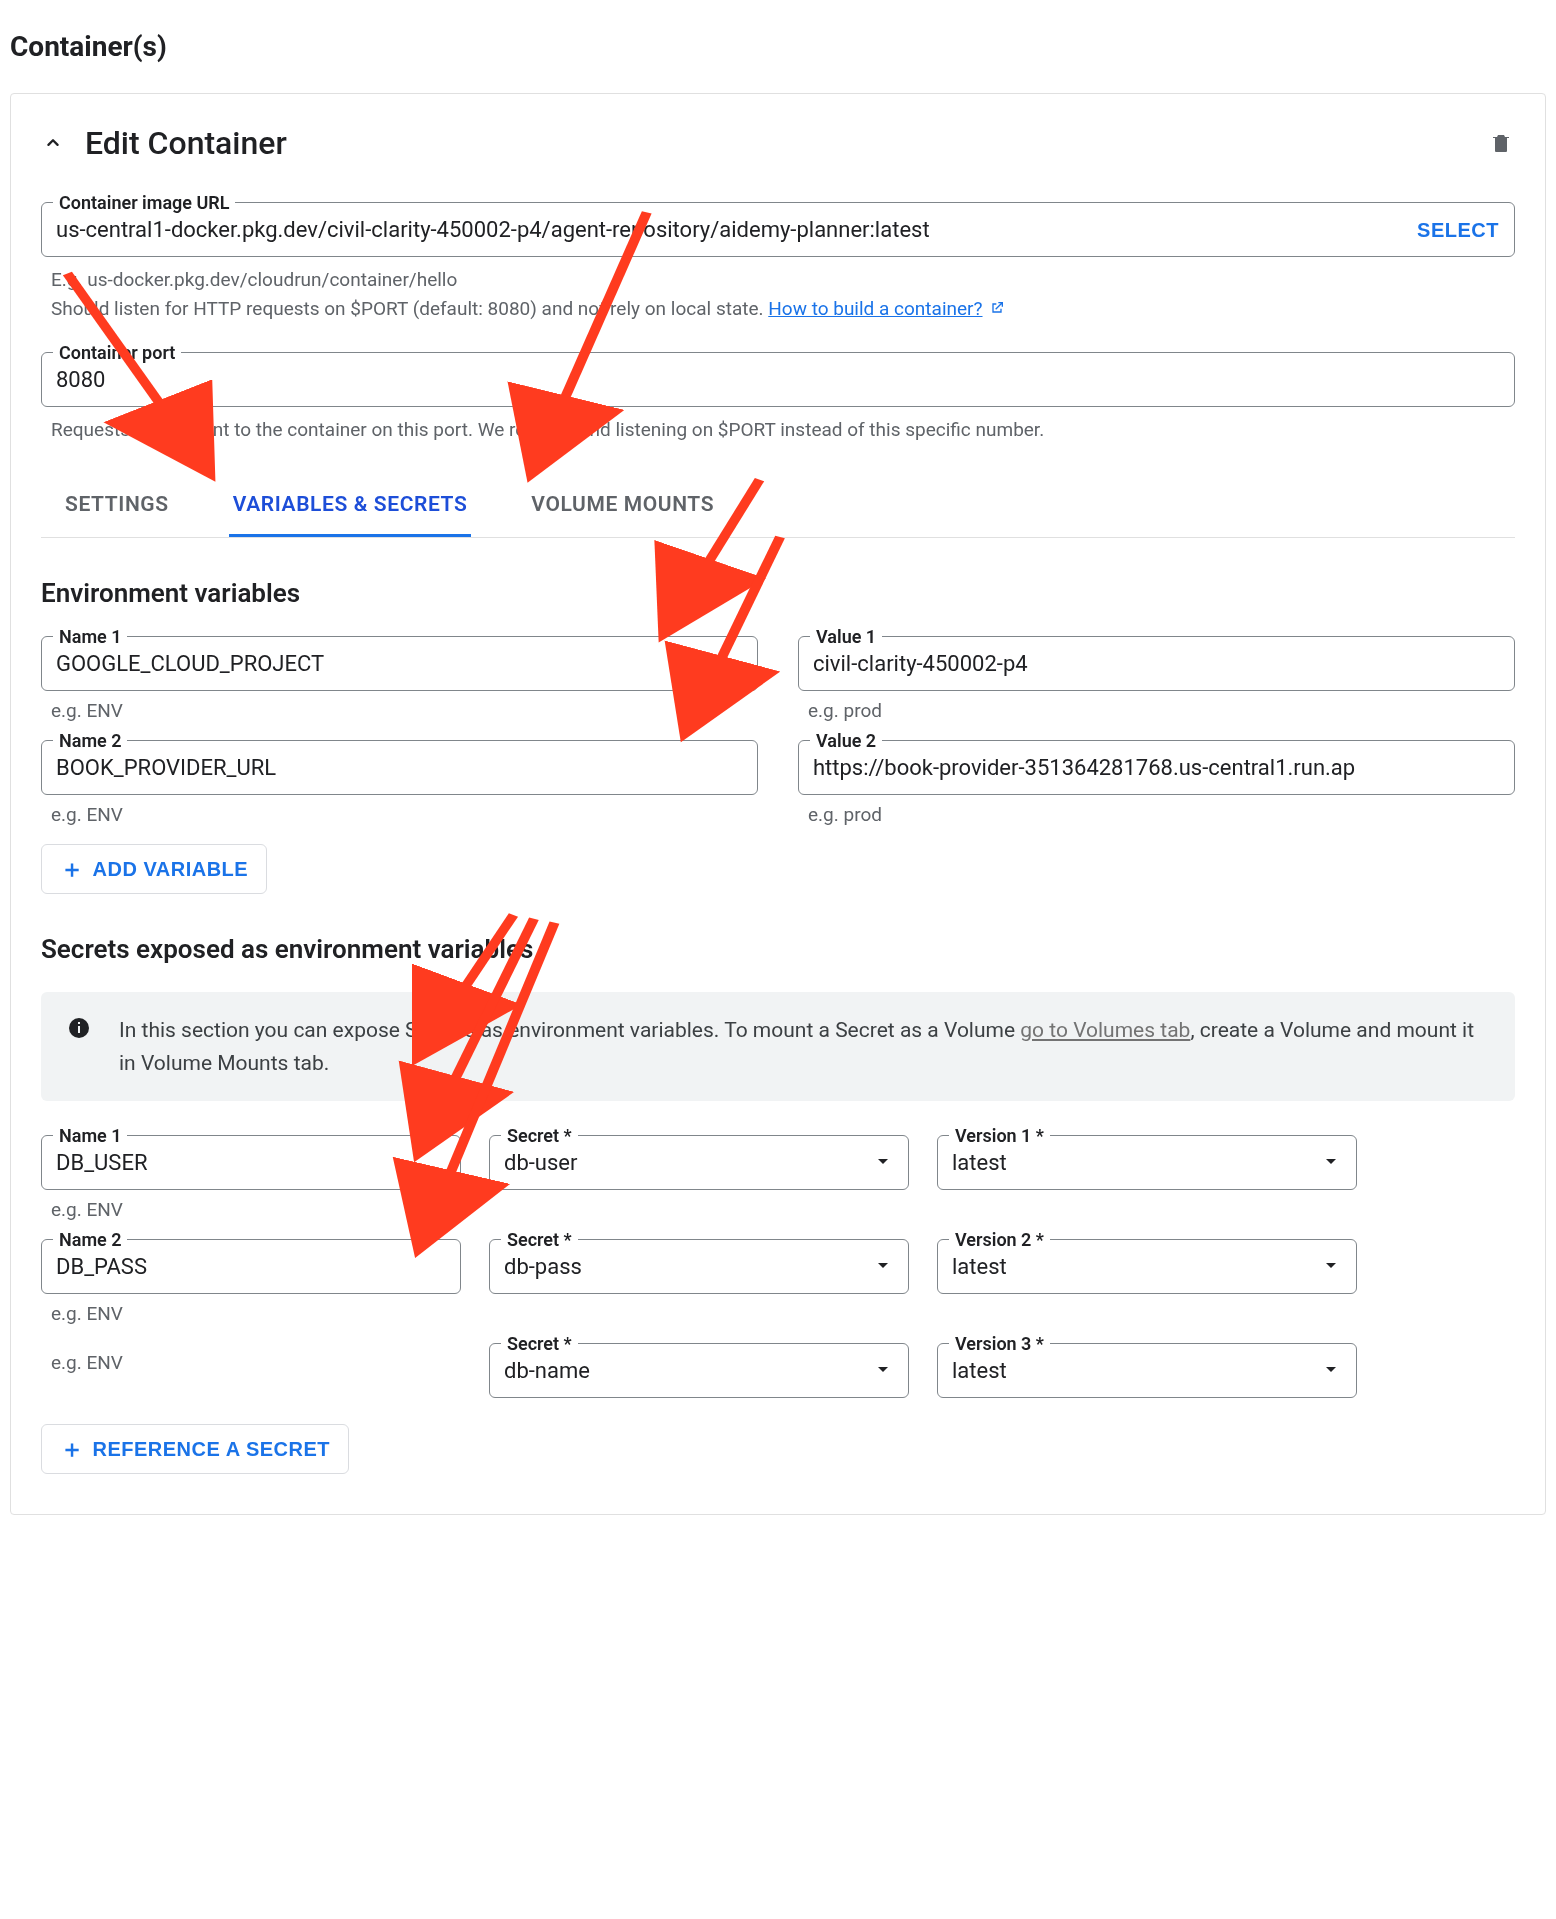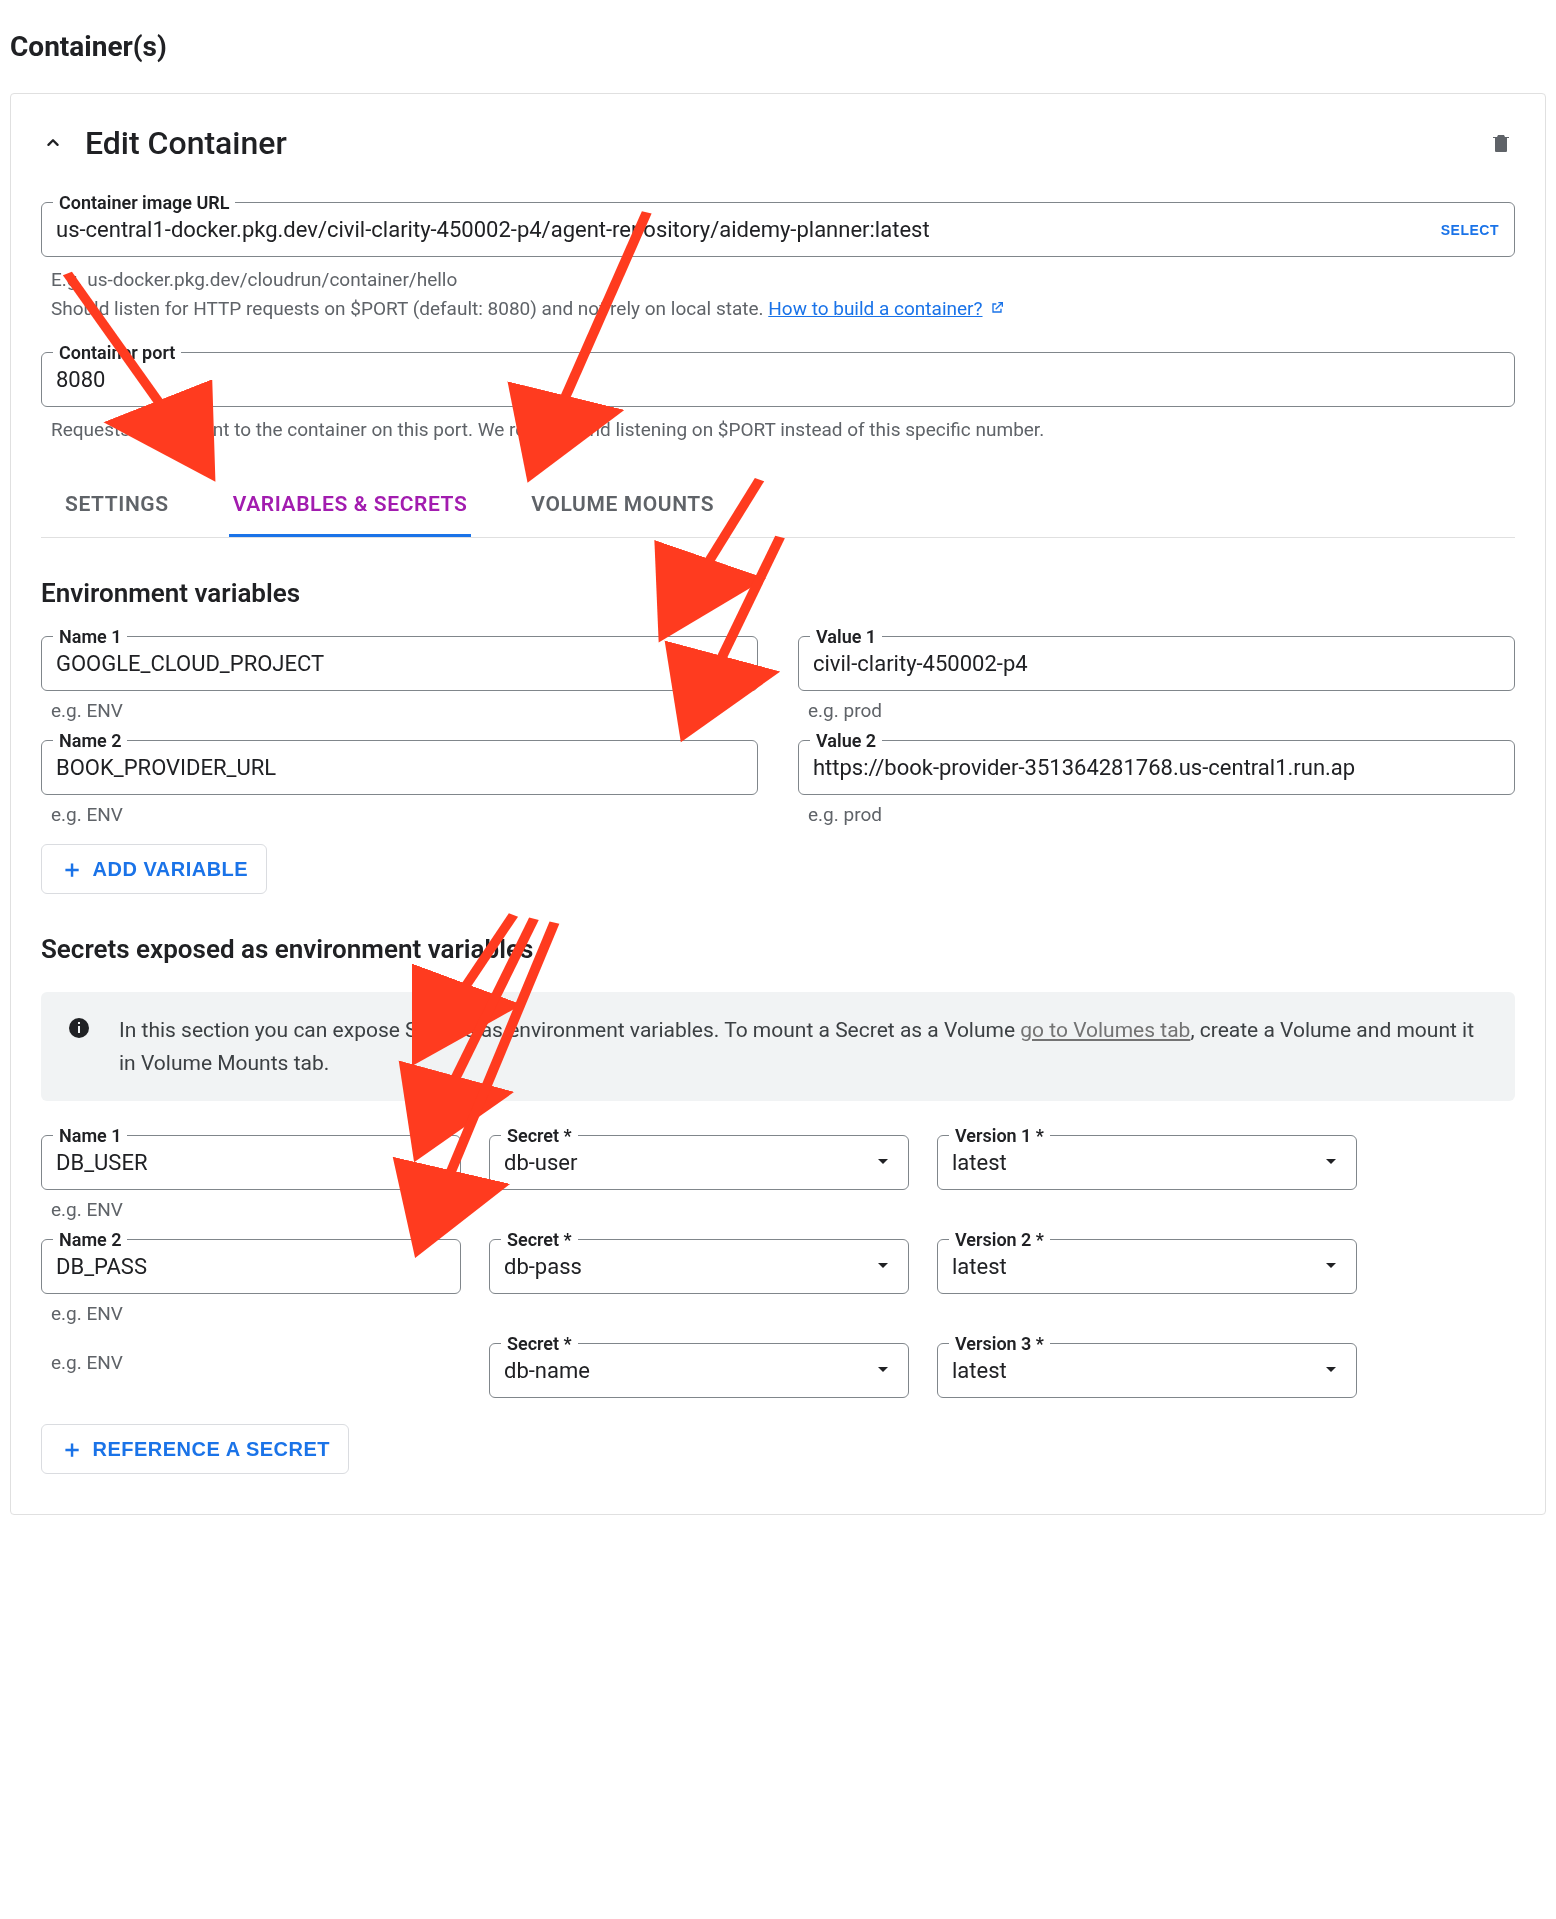--- a/index.html
+++ b/index.html
@@ -66,21 +66,21 @@
     font-family: inherit;
     color: #202124;
     background: #fff;
   }
   .with-trailing { padding-right: 110px; }
   .trailing-btn {
     position: absolute;
     right: 16px; top: 50%; transform: translateY(-50%);
     color: #1a73e8;
     font-weight: 600;
-    font-size: 14px;
+    font-size: 20px;
     letter-spacing: .5px;
     background: none; border: none; cursor: pointer;
   }
   .helper {
     font-size: 19px;
     color: #5f6368;
     margin: 8px 0 0 10px;
     line-height: 1.55;
   }
   .helper a { color: #1a73e8; text-decoration: underline; }
@@ -101,21 +101,21 @@
   .tab {
     padding: 18px 4px;
     font-size: 21px;
     font-weight: 600;
     letter-spacing: .6px;
     color: #5f6368;
     border-bottom: 3px solid transparent;
     cursor: pointer;
   }
   .tab.active {
-    color: #a21caf;
+    color: #1d4ed8;
     border-bottom-color: #1a73e8;
   }
 
   .section-h {
     font-size: 26px;
     font-weight: 600;
     margin: 40px 0 28px 0;
   }
   .env-row {
     display: flex;

